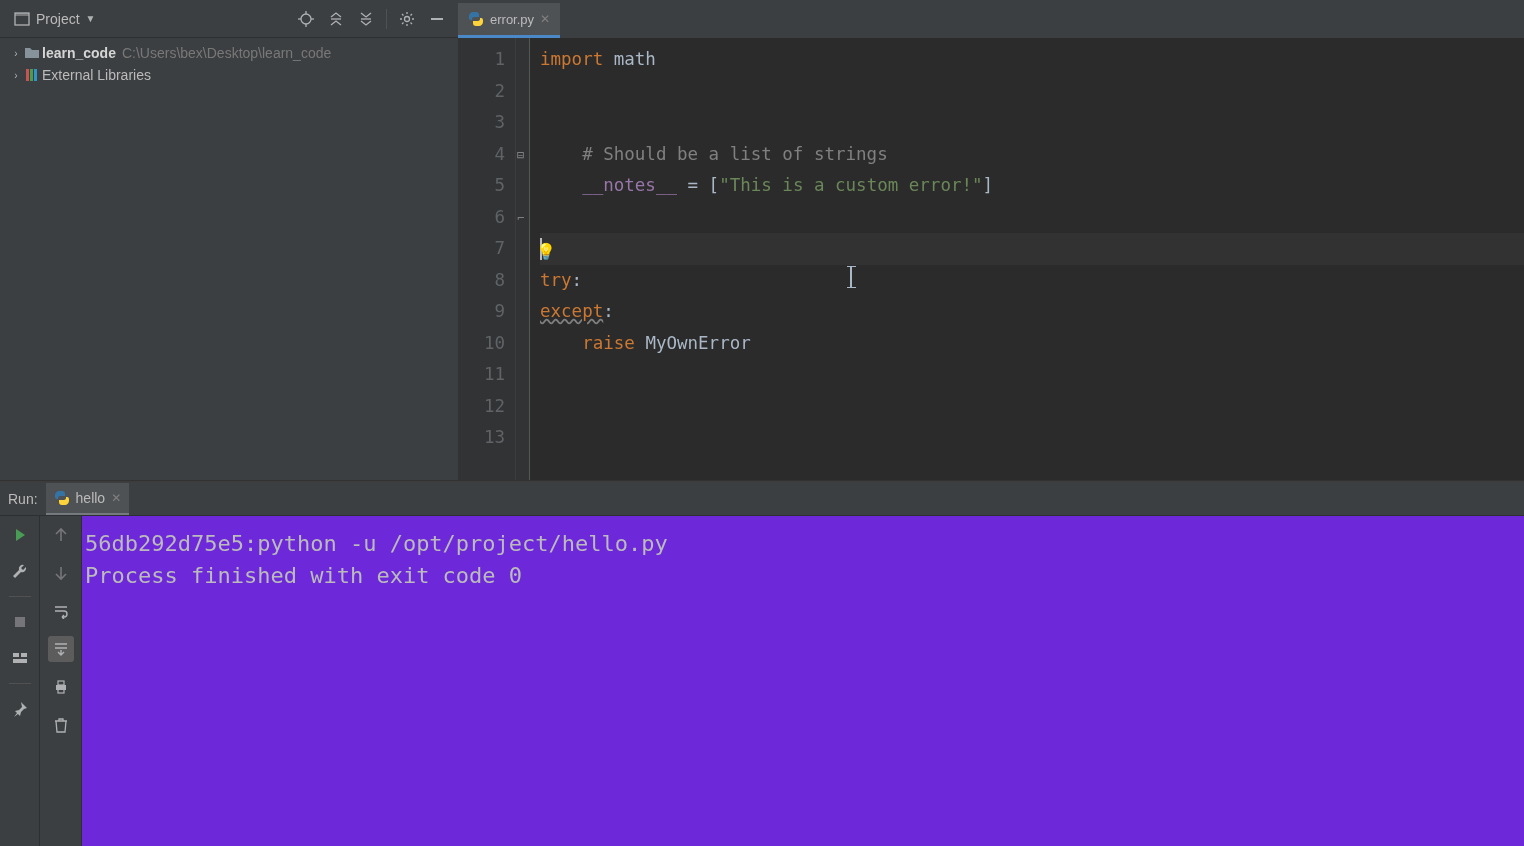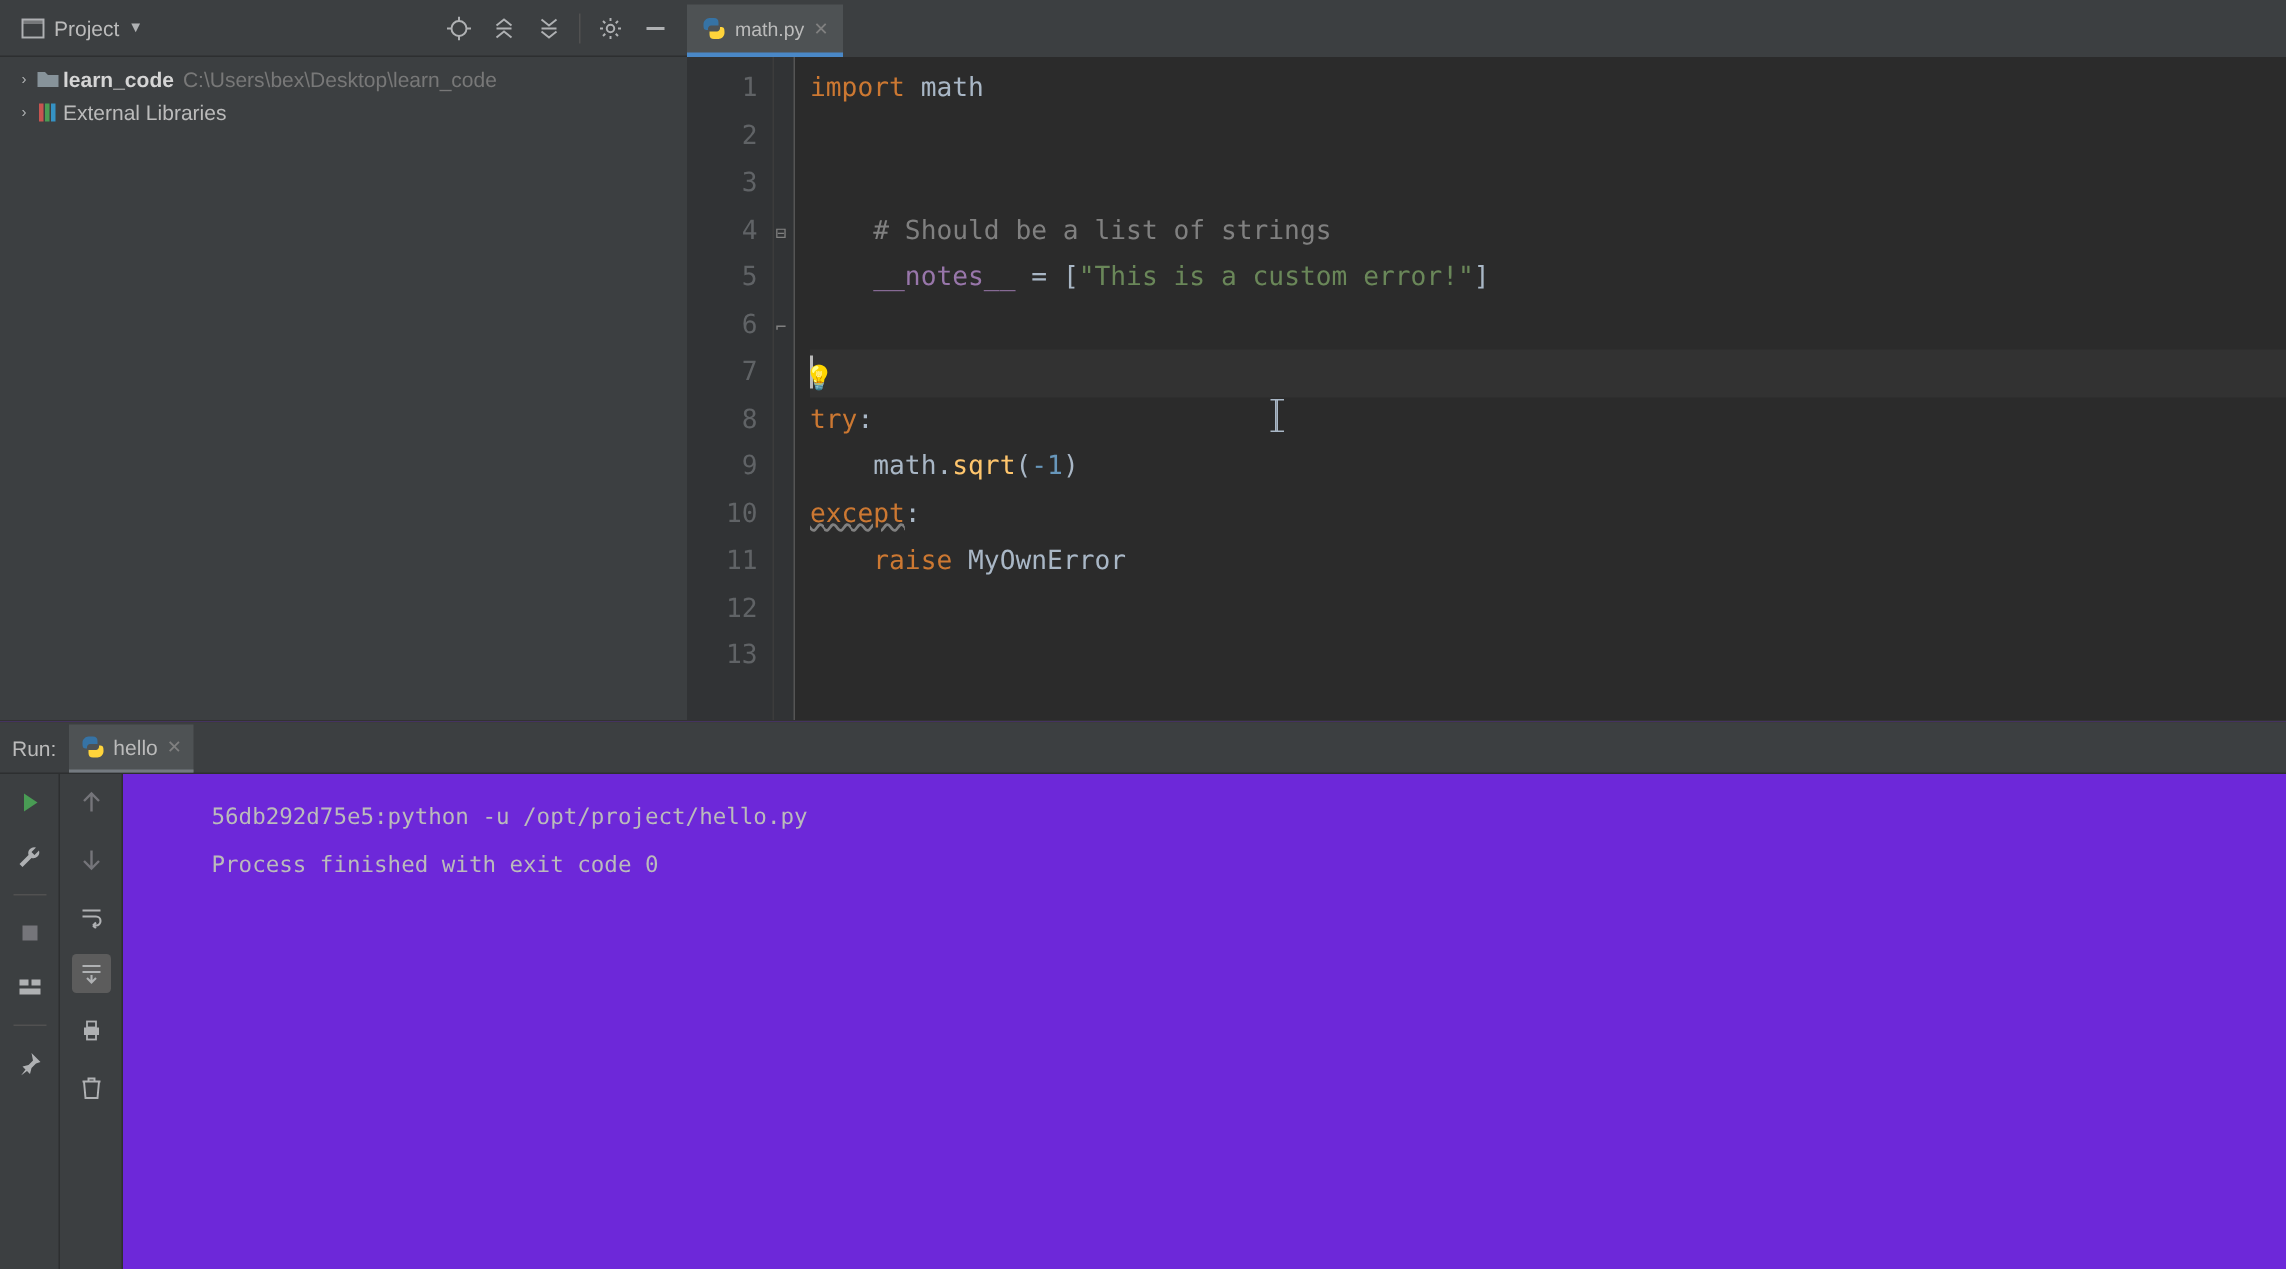--- a/index.html
+++ b/index.html
@@ -233,26 +233,25 @@
   background: #3C3F41;
   display: flex;
   flex-direction: column;
   align-items: center;
   padding-top: 6px;
   gap: 12px;
   border-right: 1px solid #2d2f30;
 }
 .console {
   flex: 1;
-  padding: 12px 16px;
+  padding: 12px 3px;
   font-family: "Consolas", "Menlo", monospace;
-  font-size: 15px;
+  font-size: 22px;
   line-height: 32px;
   color: #BBBBBB;
-  margin-left: 43px;
 }
 svg { display: block; }
 .ic-s { width: 16px; height: 16px; }
 .active-toolbtn { background: #5c5c5c; border-radius: 3px; padding: 3px; }
 </style>
 </head>
 <body>
 
 <div class="top-row">
 
@@ -330,21 +329,21 @@
 
   <div class="editor-area">
     <div class="tab-bar">
       <div class="tab">
         <span>
           <svg class="ic-s" viewBox="0 0 16 16">
               <path d="M5 1h3c2 0 3 1 3 3v2H6c-1 0-2 1-2 2v1H3c-2 0-2-2-2-3V5c0-2 2-4 4-4z" fill="#3673A5"></path>
               <path d="M11 15H8c-2 0-3-1-3-3v-2h5c1 0 2-1 2-2V7h1c2 0 2 2 2 3v1c0 2-2 4-4 4z" fill="#FFD43B"></path>
             </svg>
         </span>
-        <span>math.py</span>
+        <span>error.py</span>
         <span class="close">✕</span>
       </div>
     </div>
     <div class="editor-body">
       <div class="gutter">
         <div class="ln">1</div>
         <div class="ln">2</div>
         <div class="ln">3</div>
         <div class="ln">4</div>
         <div class="ln">5</div>
@@ -363,21 +362,20 @@
       </div>
       <div class="code">
         <div class="code-line"><span class="kw">import</span><span> math</span></div>
         <div class="code-line"></div>
         <div class="code-line"></div>
         <div class="code-line"><span class="cmt">    # Should be a list of strings</span></div>
         <div class="code-line"><span>    </span><span class="fld">__notes__</span><span> = [</span><span class="str">"This is a custom error!"</span><span>]</span></div>
         <div class="code-line"></div>
         <div class="code-line active"><span class="caret"></span></div>
         <div class="code-line"><span class="kw">try</span><span>:</span></div>
-        <div class="code-line"><span>    math.</span><span class="call">sqrt</span><span>(</span><span class="num">-1</span><span>)</span></div>
         <div class="code-line"><span class="kw underline">except</span><span>:</span></div>
         <div class="code-line"><span>    </span><span class="kw">raise </span><span>MyOwnError</span></div>
         <div class="code-line"></div>
         <div class="bulb">💡</div>
         <div class="text-cursor"></div>
       </div>
     </div>
   </div>
 </div>
 

